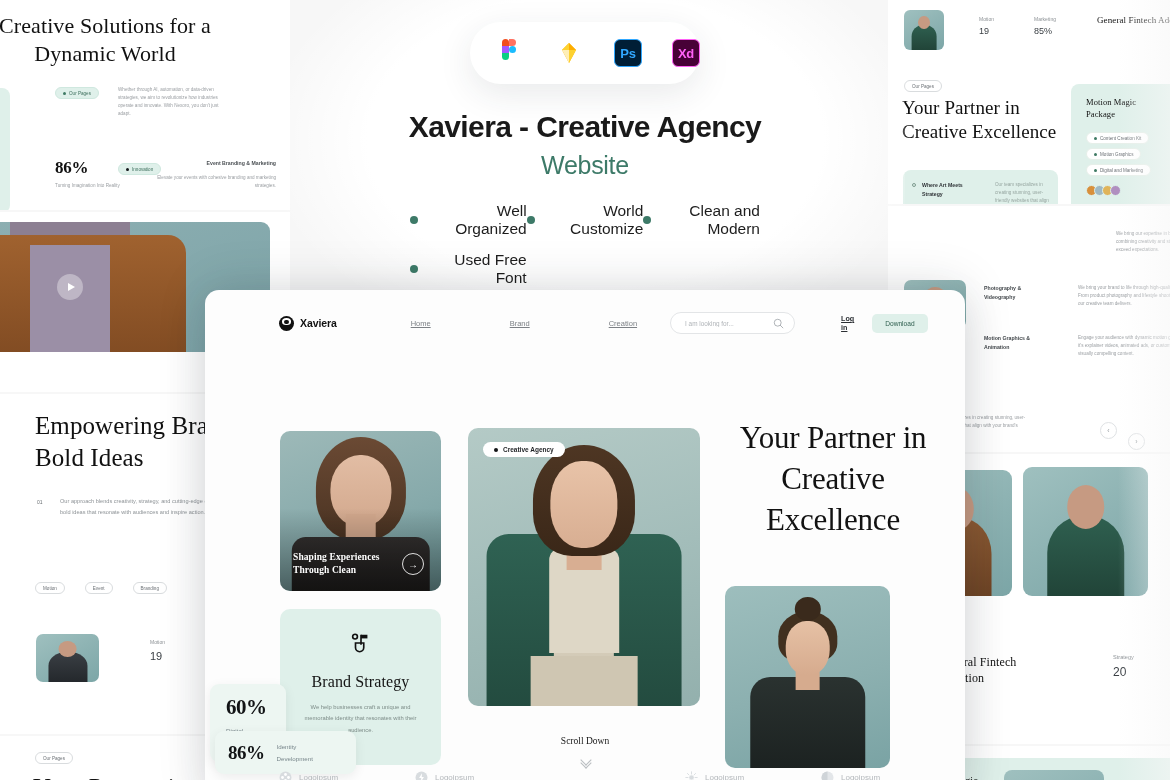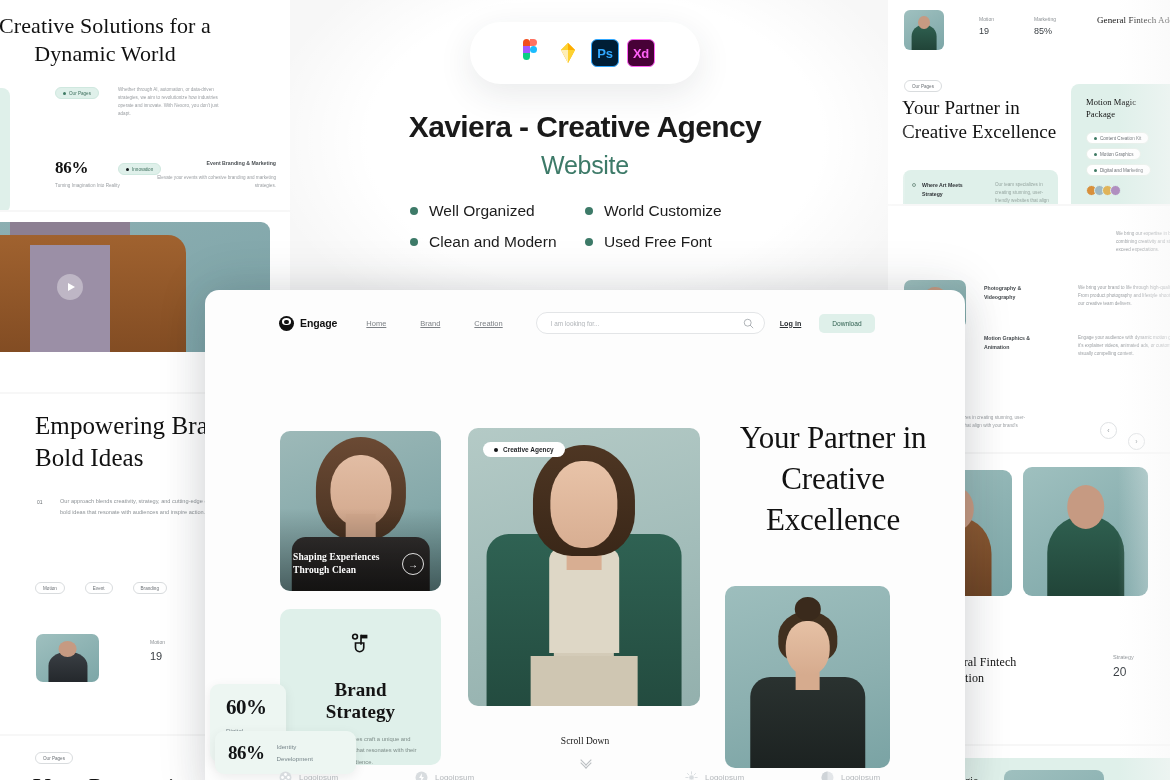--- a/index.html
+++ b/index.html
@@ -79,21 +79,21 @@
   .avatar-row > div {
     width:11px;height:11px;border-radius:50%;border:1.2px solid #dff0ea;margin-left:-3px;
   }
   .avatar-row > div:first-child { margin-left:0; }
 
   
   .tools-card {
     position: absolute; left: 470px; top: 22px;
     width: 230px; height: 62px; border-radius: 31px;
     background: #fff; box-shadow: 0 10px 34px rgba(40,50,60,.10);
-    display: flex; align-items: center; justify-content: center; gap: 8px;
+    display: flex; align-items: center; justify-content: flex-end; gap: 30px;
     z-index: 30;
   }
   .tool-ic { width: 30px; height: 30px; position: relative; }
 
   
   .fig span { position:absolute; display:block; }
   .fig .a{left:8px;top:1px;width:7px;height:7px;border-radius:7px 7px 0 0;background:#f24e1e;}
   .fig .b{left:15px;top:1px;width:7px;height:7px;border-radius:0 7px 7px 0;background:#ff7262;}
   .fig .c{left:8px;top:8px;width:7px;height:7px;background:#a259ff;}
   .fig .d{left:15px;top:8px;width:7px;height:7px;border-radius:50%;background:#1abcfe;}
@@ -112,22 +112,22 @@
   .ps { background:#001e36; color:#31a8ff; border:1.3px solid #31a8ff; }
   .xd { background:#470137; color:#ff61f6; border:1.3px solid #ff61f6; }
 
   
   .title-wrap { position: absolute; left: 0; right: 0; top: 110px; text-align: center; z-index: 25; }
   .main-title { font-size: 30px; color: #1a1a1a; font-weight: bold; letter-spacing: -.6px; }
   .sub-title { font-size: 25px; color: #3d7a68; margin-top: 7px; letter-spacing: -.3px; }
 
   .feature-grid {
     position: absolute; left: 50%; top: 202px; transform: translateX(-50%);
-    width: 350px; display: grid; grid-template-columns: 1fr 1fr;
-    row-gap: 13px; z-index: 25;
+    width: 350px; display: grid; grid-template-columns: 1fr 1fr 1fr;
+    row-gap: 13px; z-index: 25; text-align: right;
   }
   .feat { display:flex; align-items:center; gap:11px; font-size:15.5px; color:#1d1d1d; }
   .feat .bullet { width:8px;height:8px;border-radius:50%;background:#3d7a68; flex:none;}
 
   
   .glow {
     position:absolute; left:285px; top:-60px; width:620px; height:400px;
     background: radial-gradient(ellipse at 50% 50%, #ffffff 0%, #ffffff 52%, rgba(255,255,255,0) 76%);
     z-index: 20;
   }
@@ -153,32 +153,32 @@
   .logo-mark::after{
     content:""; position:absolute; left:3.2px; top:2.6px; width:8.6px;height:7px;
     border-radius:50% 50% 46% 46%; background:#fff;
   }
   .logo-mark::before{
     content:""; position:absolute; left:5.4px; top:4.3px; width:4.2px;height:4.2px;
     border-radius:50%; background:#111; z-index:2;
   }
   .logo-text { font-size:10.5px; font-weight:bold; color:#111; letter-spacing:-.1px;}
   .nav-links { display:flex; gap:34px; margin-left:29px; }
-  .nav-link { font-size:7.5px; color:#7d8186; }
+  .nav-link { font-size:7.5px; color:#7d8186;margin-left:45px; }
   .search-box {
     margin-left:33px; width:229px; height:22px; border:.8px solid #e3e5e7;
     border-radius: 14px; display:flex; align-items:center;
     padding: 0 10px 0 14px; background:#fff;
   }
   .search-input {
     border:none; outline:none; background:transparent; flex:1;
     font-family:"Liberation Sans", sans-serif; font-size:6.4px; color:#a7abaf;
   }
   .search-input::placeholder { color:#b0b4b8; }
-  .login { font-size:7.2px; color:#2b2f33; margin-left:15px; font-weight:bold;}
+  .login { font-size:7.2px; color:#2b2f33; margin-left:46px; font-weight:bold;}
   .download {
     margin-left:18px; background:#dff0ea; color:#2f5f4f;
     border:none; border-radius:5px; padding:6px 13px;
     font-family:"Liberation Sans", sans-serif; font-size:6.6px; cursor:pointer;
   }
 
   .stage { position:relative; height: 444px; }
 
   .card-person {
     position:absolute; left:75px; top:75px; width:161px; height:160px;
@@ -224,22 +224,22 @@
     color:#fff; font-size:10px;
   }
 
   .card-brand {
     position:absolute; left:75px; top:253px; width:161px; height:156px;
     background:#dff0ea; border-radius:10px; padding:22px 19px;
     text-align:center;
   }
   .brand-ic { height:24px; display:flex; align-items:center; justify-content:center; }
   .brand-title {
-    font-family:"Liberation Serif", serif; font-weight:bold;
-    font-size:19px; color:#141414; margin-top:24px; letter-spacing:.1px;
+    font-family:"Liberation Serif", serif; font-weight:normal;
+    font-size:16px; color:#141414; margin-top:18px; letter-spacing:.1px;
   }
   .brand-desc { font-size:5.8px; color:#7d8c88; line-height:1.95; margin-top:11px; }
 
   .card-hero {
     position:absolute; left:263px; top:72px; width:232px; height:278px;
     border-radius:10px; overflow:hidden;
     background: linear-gradient(165deg,#b4cac6 0%,#a3bdba 50%,#93b0ad 100%);
   }
   .hero-hair{position:absolute;left:50%;top:6%;transform:translateX(-50%);
     width:44%;height:40%;border-radius:50% 50% 38% 38%;
@@ -516,21 +516,21 @@
     <span class="bullet"></span>
     <span>Used Free Font</span>
   </div>
 </div>
 
 <div class="mock">
 
   <div class="nav">
     <div class="logo">
       <span class="logo-mark"></span>
-      <span class="logo-text">Engage</span>
+      <span class="logo-text">Xaviera</span>
     </div>
     <div class="nav-links">
       <a class="nav-link" href="#">Home</a>
       <a class="nav-link" href="#">Brand</a>
       <a class="nav-link" href="#">Creation</a>
     </div>
     <div class="search-box">
       <input class="search-input" type="text" placeholder="I am looking for..." style="">
       <svg width="11" height="11" viewBox="0 0 14 14">
         <circle cx="6" cy="6" r="4.4" fill="none" stroke="#9aa0a4" stroke-width="1"></circle>

